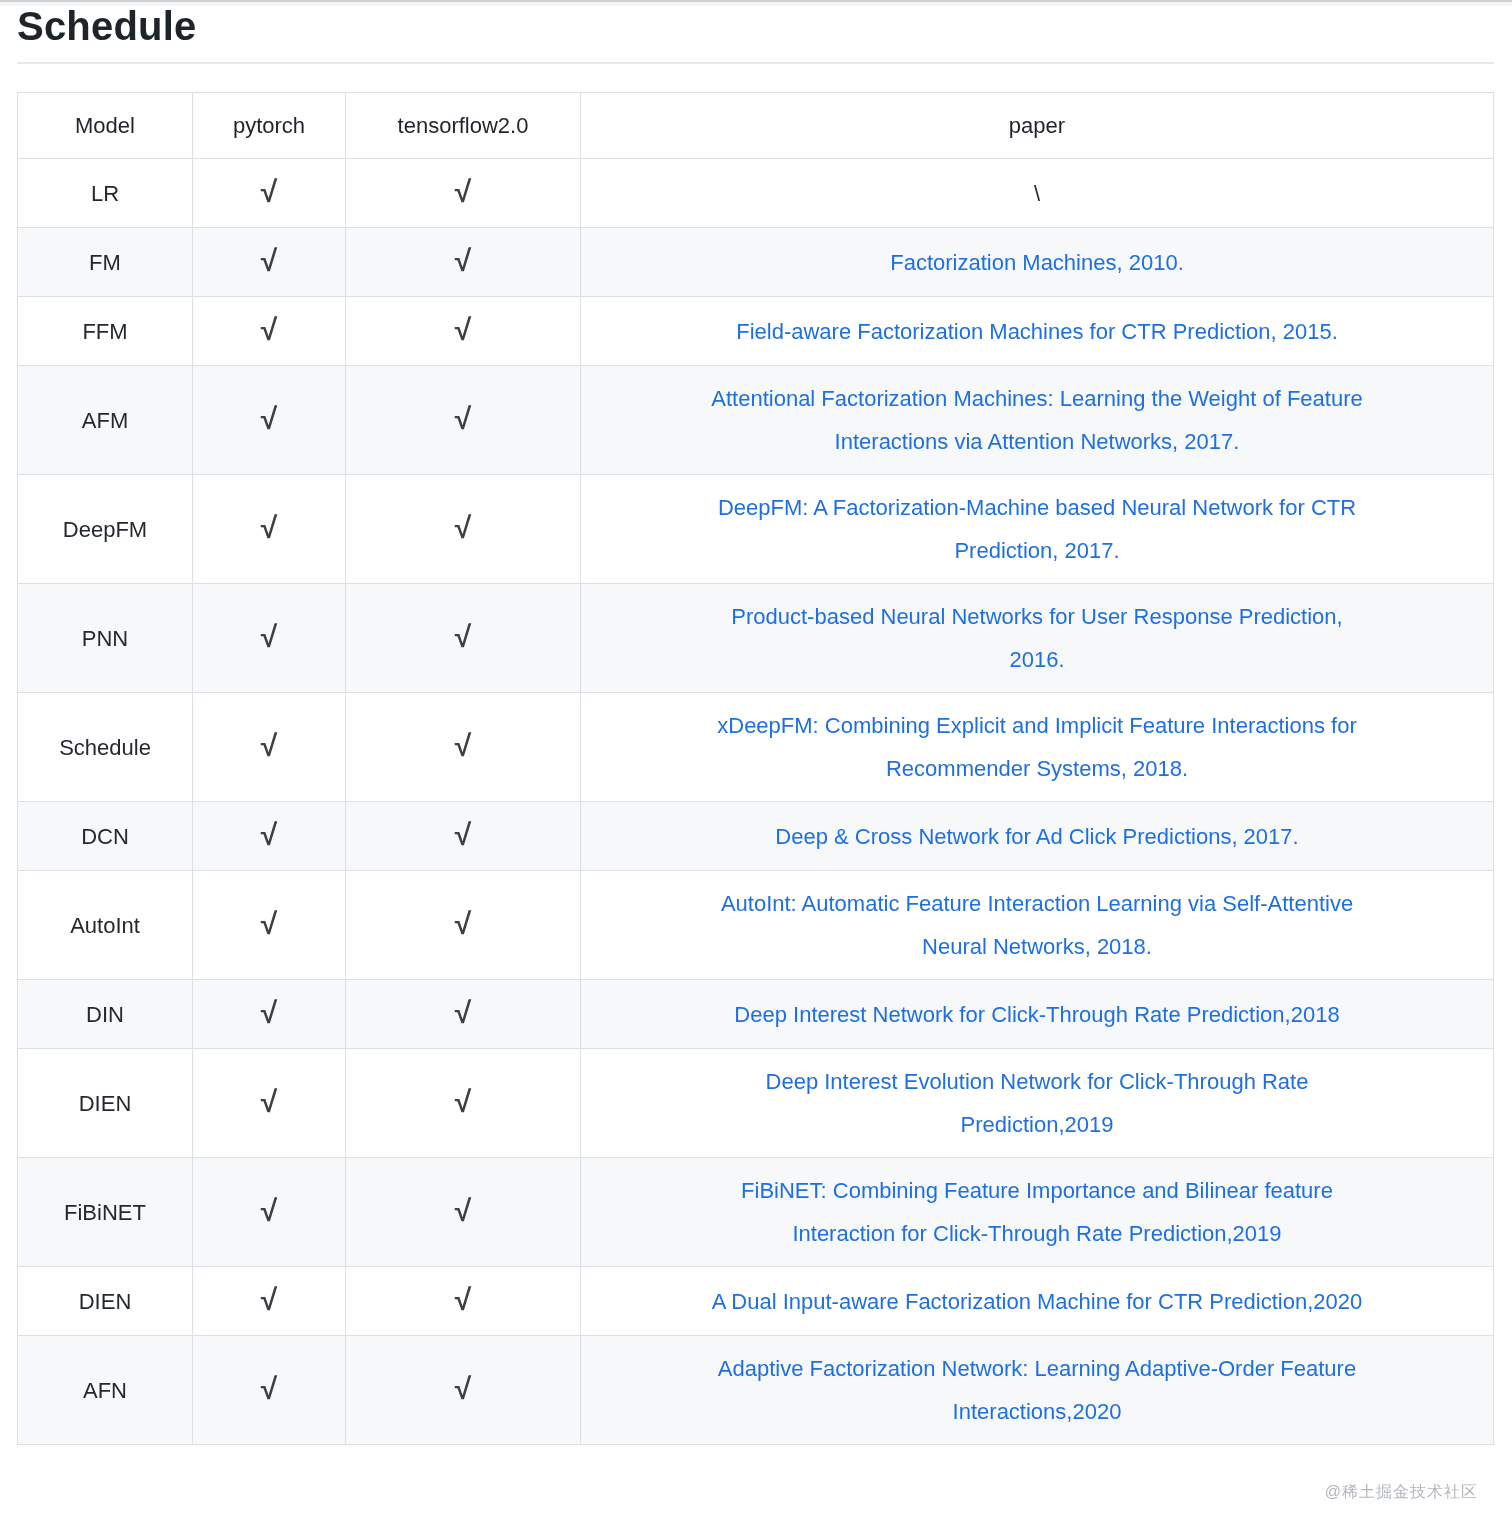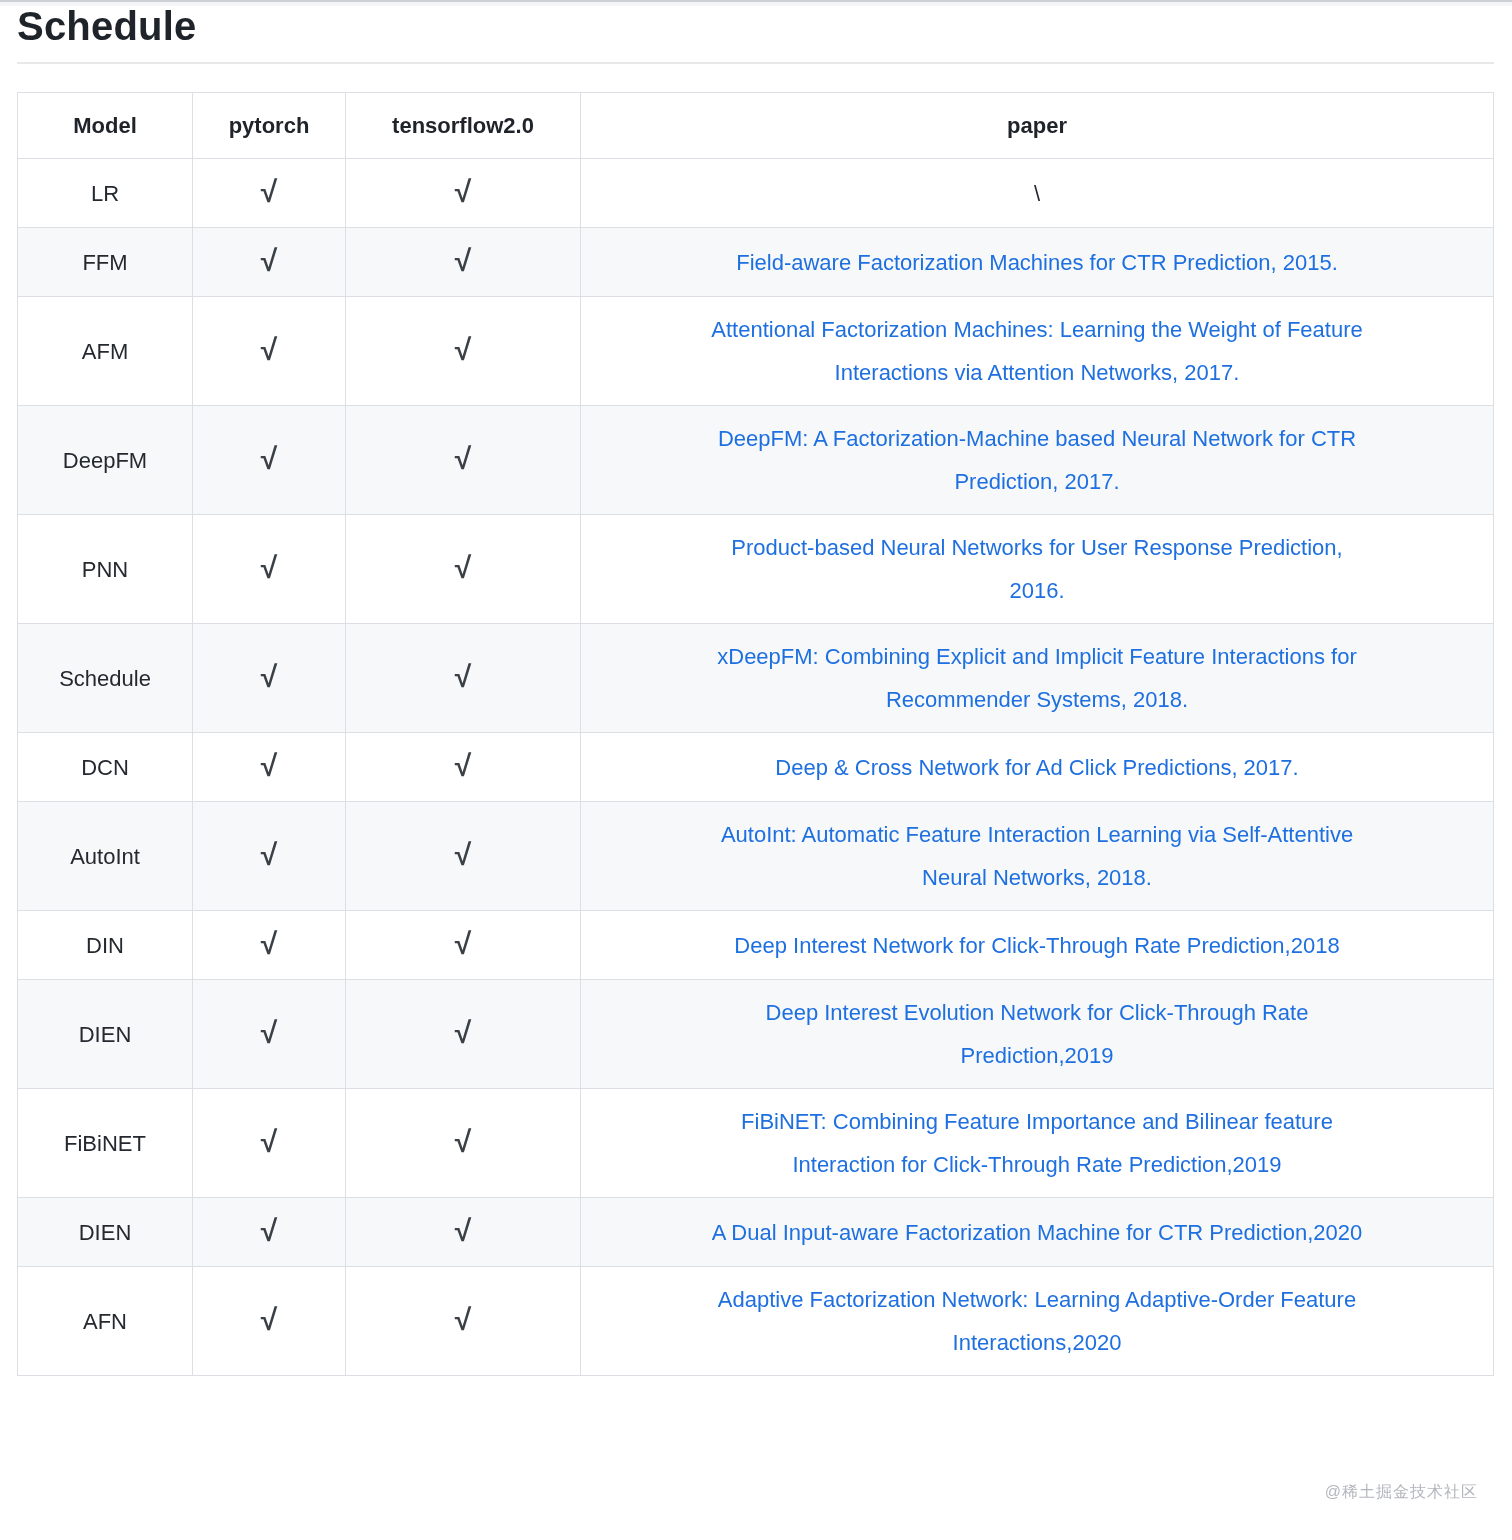--- a/index.html
+++ b/index.html
@@ -34,21 +34,21 @@
     width: 100%;
   }
   th, td {
     border: 1px solid var(--border, #dce0e4);
     text-align: center;
     vertical-align: middle;
     padding: 11px 16px;
     font-size: 22px;
     line-height: 43px;
   }
-  th { font-weight: 700; color: var(--heading, #1f242b); }
+  th { font-weight: 400; color: var(--heading, #1f242b); }
   tbody tr:nth-child(even) { background: var(--stripe, #f6f8fa); }
   td.check-cell span.check {
     font-size: 30px;
     font-weight: 700;
     color: var(--check, #3a4046);
   }
   td.paper-cell a {
     color: var(--link, #1e6fe0);
     text-decoration: none;
   }
@@ -85,20 +85,26 @@
         <th>tensorflow2.0</th>
         <th>paper</th>
       </tr>
     </thead>
     <tbody id="rows">
         <tr>
           <td>LR</td>
           <td class="check-cell"><span class="check">√</span></td>
           <td class="check-cell"><span class="check">√</span></td>
           <td class="paper-cell"><span>\</span></td>
+        </tr>
+        <tr>
+          <td>FM</td>
+          <td class="check-cell"><span class="check">√</span></td>
+          <td class="check-cell"><span class="check">√</span></td>
+          <td class="paper-cell"><a href="#">Factorization Machines, 2010.</a></td>
         </tr>
         <tr>
           <td>FFM</td>
           <td class="check-cell"><span class="check">√</span></td>
           <td class="check-cell"><span class="check">√</span></td>
           <td class="paper-cell"><a href="#">Field-aware Factorization Machines for CTR Prediction, 2015.</a></td>
         </tr>
         <tr>
           <td>AFM</td>
           <td class="check-cell"><span class="check">√</span></td>

